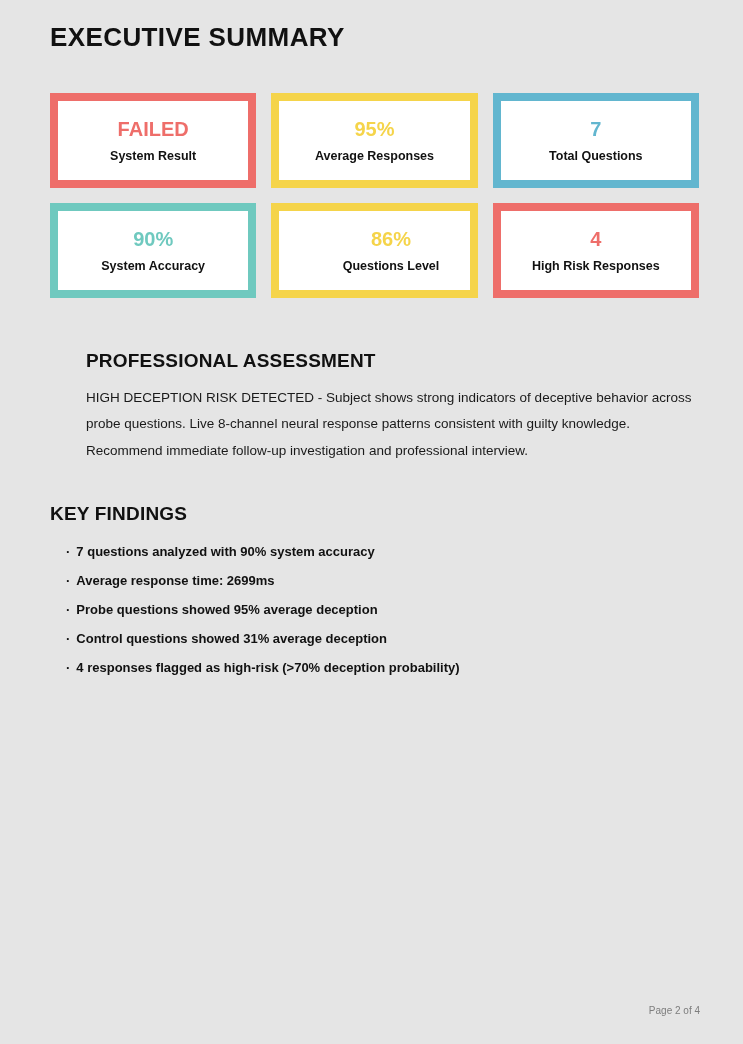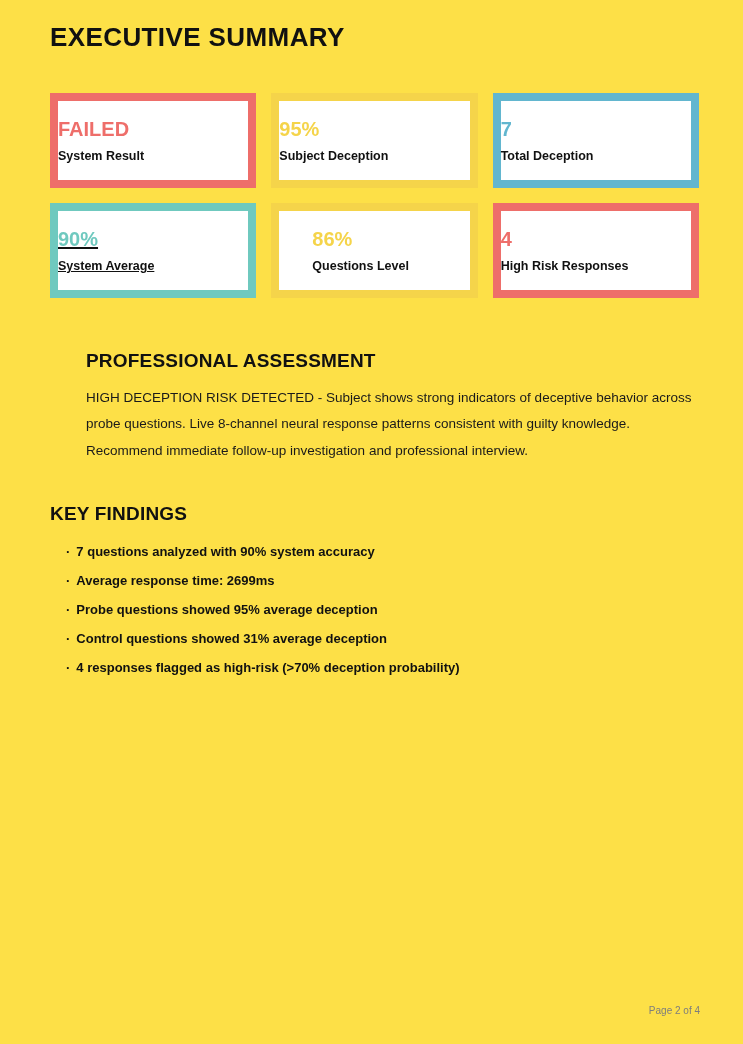--- a/index.html
+++ b/index.html
@@ -2,21 +2,21 @@
 <html><head>
 <meta charset="utf-8">
 <style>
   * { margin: 0; padding: 0; box-sizing: border-box; }
   html, body { background: #ffffff; }
   body { font-family: "Liberation Sans", sans-serif; color: #111; }
   .page {
     position: relative;
     width: 743px;
     height: 1044px;
-    background: #fde047;
+    background: #e5e5e5;
     overflow: hidden;
     padding: 22px 45px 0 50px;
   }
   .page-title {
     font-size: 26px;
     font-weight: bold;
     letter-spacing: 0.4px;
     color: #111;
   }
   .cards-grid {
@@ -25,21 +25,21 @@
     grid-template-columns: repeat(3, 1fr);
     gap: 15px;
     width: 649px;
   }
   .metric-card {
     height: 95px;
     border: 8px solid #4c1d95;
     background: #fff;
     display: flex;
     flex-direction: column;
-    align-items: flex-start;
+    align-items: center;
     justify-content: center;
     gap: 11px;
     text-align: center;
   }
   .metric-value {
     font-size: 20px;
     font-weight: bold;
     line-height: 1;
   }
   .metric-label {
@@ -93,31 +93,31 @@
 
   <div class="cards-grid">
 
     <div class="metric-card" style="border-color: rgb(238, 110, 106);">
       <div class="metric-value" style="color: rgb(238, 110, 106);">FAILED</div>
       <div class="metric-label">System Result</div>
     </div>
 
     <div class="metric-card" style="border-color: rgb(245, 212, 74);">
       <div class="metric-value" style="color: rgb(245, 212, 74);">95%</div>
-      <div class="metric-label">Subject Deception</div>
+      <div class="metric-label">Average Responses</div>
     </div>
 
     <div class="metric-card" style="border-color: rgb(98, 182, 207);">
       <div class="metric-value" style="color: rgb(98, 182, 207);">7</div>
-      <div class="metric-label">Total Deception</div>
+      <div class="metric-label">Total Questions</div>
     </div>
 
-    <div class="metric-card" style="border-color: rgb(111, 201, 191); text-decoration: underline;">
+    <div class="metric-card" style="border-color: rgb(111, 201, 191);">
       <div class="metric-value" style="color: rgb(111, 201, 191);">90%</div>
-      <div class="metric-label">System Average</div>
+      <div class="metric-label">System Accuracy</div>
     </div>
 
     <div class="metric-card" style="border-color: rgb(245, 212, 74); padding-left: 33px;">
       <div class="metric-value" style="color: rgb(245, 212, 74);">86%</div>
       <div class="metric-label">Questions Level</div>
     </div>
 
     <div class="metric-card" style="border-color: rgb(238, 110, 106);">
       <div class="metric-value" style="color: rgb(238, 110, 106);">4</div>
       <div class="metric-label">High Risk Responses</div>

